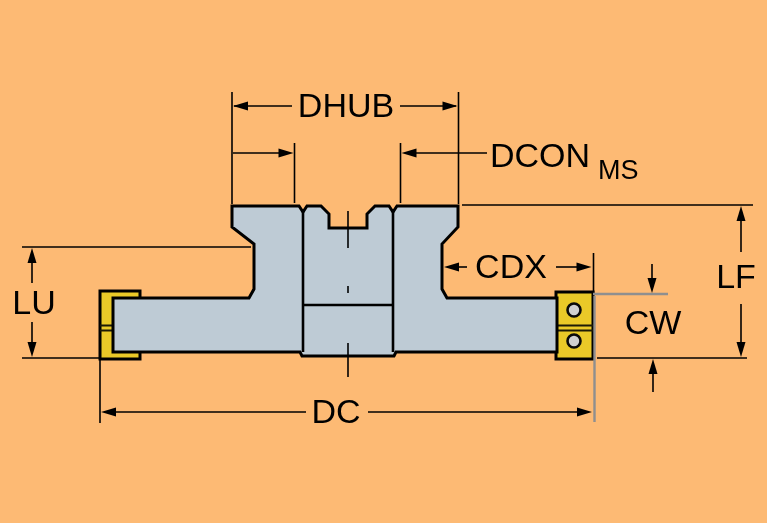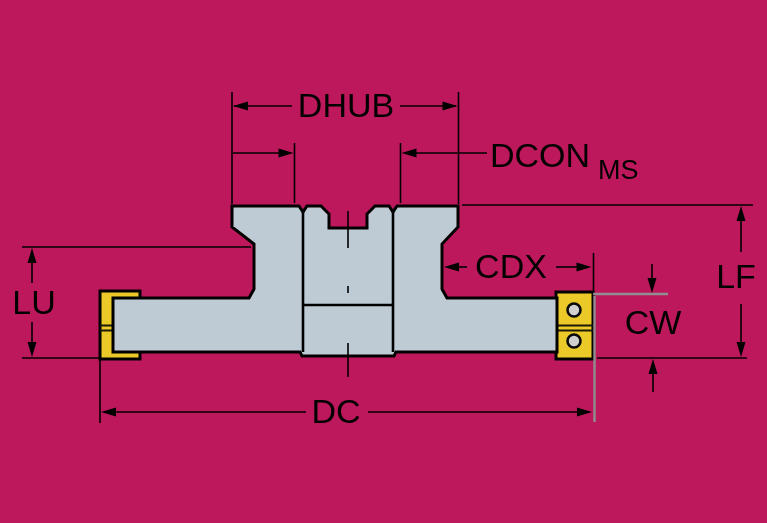--- a/index.html
+++ b/index.html
@@ -1,19 +1,19 @@
 <!DOCTYPE html>
 <html><head>
 <meta charset="utf-8">
 <style>
   html,body{margin:0;padding:0;background:#ffffff;}
   .stage{
     position:relative;
     width:767px;height:523px;
-    background:#be185d;
+    background:#fdba74;
     font-family:"Liberation Sans", sans-serif;
     overflow:hidden;
   }
   svg{display:block;}
   text{
     font-family:"Liberation Sans", sans-serif;
     fill:#000000;
   }
   .dim-label{font-size:34px;}
   .dim-sub{font-size:27px;}

